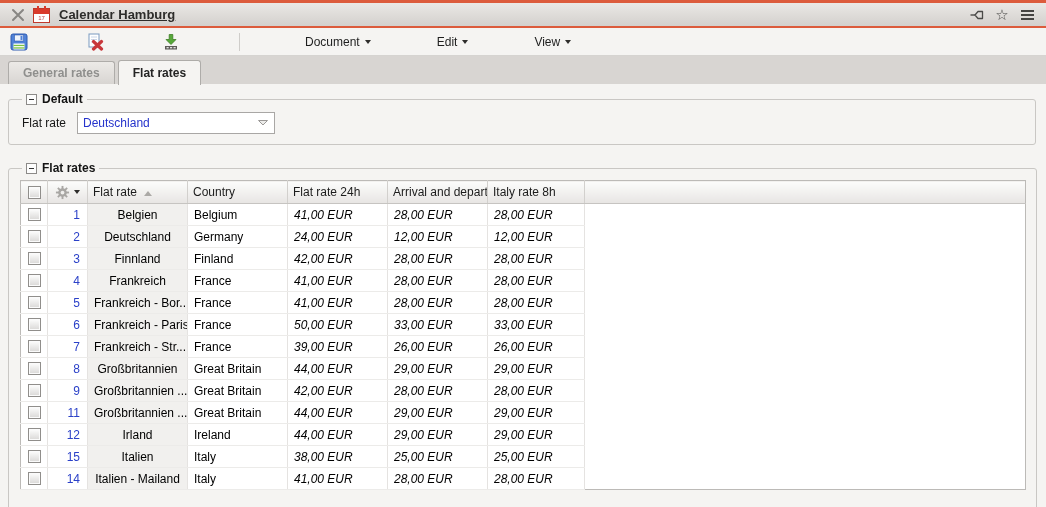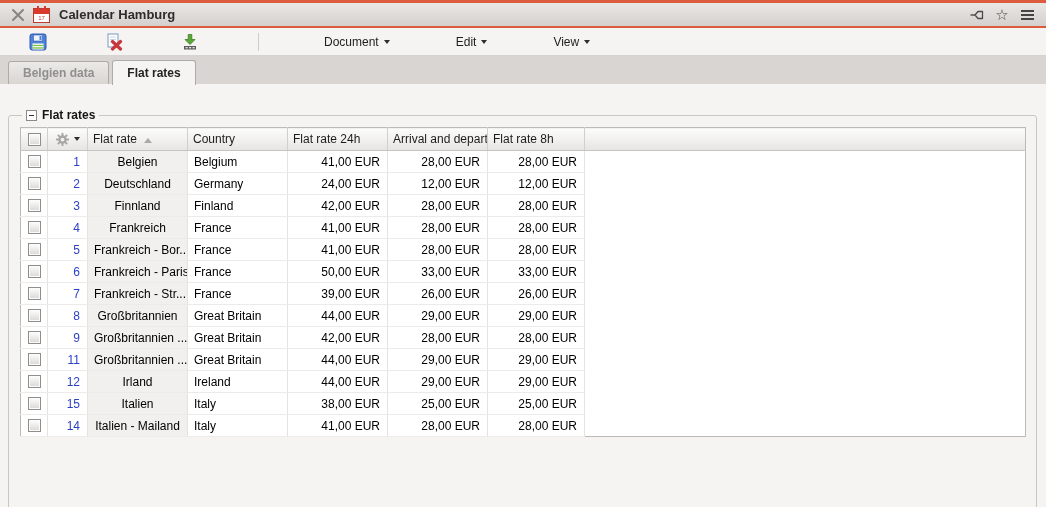--- a/index.html
+++ b/index.html
@@ -9,30 +9,30 @@
 
   
   .titlebar{height:28px;box-sizing:border-box;border-top:3px solid #dc5b3c;border-bottom:2px solid #dc5b3c;
             background:linear-gradient(#eae8e5,#d3d0cd);display:flex;align-items:center;padding:0 10px;gap:7px;flex:0 0 auto;}
   .close-x{display:flex;align-items:center;justify-content:center;width:16px;height:16px;cursor:pointer;}
   .cal-icon{width:17px;height:15px;border:1px solid #c0392b;background:#fff;position:relative;box-sizing:border-box;margin-top:1px;}
   .cal-icon .cal-top{position:absolute;left:0;top:0;right:0;height:5px;background:#d93a2b;}
   .cal-icon .cal-tab1,.cal-icon .cal-tab2{position:absolute;top:-3px;width:2px;height:3px;background:#d93a2b;}
   .cal-icon .cal-tab1{left:3px;} .cal-icon .cal-tab2{right:3px;}
   .cal-icon .cal-day{position:absolute;left:0;right:0;top:5px;bottom:0;font-size:6px;line-height:8px;text-align:center;color:#b44;}
-  .title-text{font-weight:bold;font-size:13px;color:#2d2c2a;margin-left:2px;}
+  .title-text{font-weight:bold;font-size:13px;color:#2d2c2a;margin-left:2px;text-decoration:underline;}
   .titlebar-spacer{flex:1;}
   .tb-right-icon{display:flex;align-items:center;justify-content:center;width:18px;height:18px;cursor:pointer;color:#4a4a48;}
   .star-glyph{font-size:15px;line-height:15px;color:#4a4a48;}
   .burger{display:flex;flex-direction:column;gap:2px;}
   .burger i{display:block;width:13px;height:2px;background:#454442;}
 
   
   .toolbar{height:28px;box-sizing:border-box;background:#f5f4f2;border-bottom:1px solid #d6d4d1;
-           display:flex;align-items:center;padding:0 26px;flex:0 0 auto;gap:48px;}
+           display:flex;align-items:center;padding:0 7px;flex:0 0 auto;gap:48px;}
   .tool-btn{width:24px;height:22px;display:flex;align-items:center;justify-content:center;margin-right:4px;cursor:pointer;}
   .toolbar-sep{width:1px;height:18px;background:#cfcdca;margin:0 8px 0 4px;}
   .menu-item{padding:3px 9px;color:#1e1e1e;display:flex;align-items:center;gap:5px;cursor:pointer;}
   .caret-down{width:0;height:0;border-left:3.5px solid transparent;border-right:3.5px solid transparent;border-top:4px solid #2e2d2b;}
 
   
   .tabstrip{height:28px;box-sizing:border-box;background:#d8d5d2;display:flex;align-items:flex-end;padding-left:8px;flex:0 0 auto;}
   .tab{padding:0 14px;font-weight:bold;border:1px solid #aeaca9;border-bottom:none;
        border-radius:3px 3px 0 0;margin-right:3px;cursor:pointer;}
   .tab.inactive{height:22px;line-height:22px;background:linear-gradient(#eceae7,#d8d5d2);color:#8f8f8d;}
@@ -58,21 +58,21 @@
   .grid th{height:23px;box-sizing:border-box;background:linear-gradient(#fcfcfb,#e7e5e3);
            border-right:1px solid #d2d0cd;border-bottom:1px solid #c6c4c1;
            font-weight:normal;color:#1c1c1c;padding:0 5px;text-align:left;white-space:nowrap;overflow:hidden;cursor:pointer;}
   .grid th.center{text-align:left;}
   .grid th.filler{border-right:none;}
   .grid td{height:21px;box-sizing:content-box;border-bottom:1px solid #ecebe9;border-right:1px solid #e5e3e1;
            padding:0 6px;white-space:nowrap;overflow:hidden;background:#fff;color:#000;}
   .grid td.cell-cb,.grid th.cell-cb{padding:0;text-align:center;}
   .grid td.cell-num{text-align:right;color:#2b41c8;padding-right:7px;}
   .grid td.cell-flatrate{background:#f1f0ee;text-align:center;}
-  .grid td.money{text-align:right;padding-right:7px;}
+  .grid td.money{padding-right:7px;font-style:italic;}
   .grid td.filler{border-right:none;border-bottom:none;}
   .cb{width:13px;height:13px;box-sizing:border-box;border:1px solid #908e8b;
       background:linear-gradient(#fefefe,#d9d8d6);box-shadow:inset 0 0 0 1px #fbfbfb;margin:0 auto;cursor:pointer;}
   .gear-wrap{display:flex;align-items:center;justify-content:center;gap:4px;cursor:pointer;}
   .sort-asc{width:0;height:0;border-left:4px solid transparent;border-right:4px solid transparent;
             border-bottom:5px solid #aba9a6;display:inline-block;margin-left:7px;}
 </style>
 </head>
 <body>
 
@@ -146,26 +146,43 @@
       <span>Edit</span>
       <span class="caret-down"></span>
     </span>
     <span class="menu-item">
       <span>View</span>
       <span class="caret-down"></span>
     </span>
   </div>
 
   <div class="tabstrip">
-    <div class="tab inactive">Belgien data</div>
+    <div class="tab inactive">General rates</div>
     <div class="tab active">Flat rates</div>
   </div>
 
   <div class="content">
 
+    <fieldset class="default-section">
+      <legend>
+        <span class="collapse-box"></span>
+        <span>Default</span>
+      </legend>
+      <div class="default-row">
+        <span class="field-label">Flat rate</span>
+        <div class="combobox">
+          <span class="combobox-value">Deutschland</span>
+          <span class="combobox-trigger">
+            <svg width="12" height="8" viewBox="0 0 12 8">
+                <path d="M1.5 1.5 L10.5 1.5 L6 6 Z" fill="#ececea" stroke="#9a9896" stroke-width="1" stroke-linejoin="round"></path>
+              </svg>
+          </span>
+        </div>
+      </div>
+    </fieldset>
 
     <fieldset class="rates-section">
       <legend>
         <span class="collapse-box"></span>
         <span>Flat rates</span>
       </legend>
 
       <table class="grid">
         <colgroup>
           <col style="width:27px">
@@ -196,21 +213,21 @@
                 </svg>
                 <span class="caret-down"></span>
               </span>
             </th>
             <th>
               <span>Flat rate</span><span class="sort-asc"></span>
             </th>
             <th>Country</th>
             <th class="center">Flat rate 24h</th>
             <th>Arrival and departu</th>
-            <th class="center">Flat rate 8h</th>
+            <th class="center">Italy rate 8h</th>
             <th class="filler"></th>
           </tr>
         </thead>
         <tbody>
             <tr>
     <td class="cell-cb">
       <div class="cb"></div>
     </td>
     <td class="cell-num">1</td>
     <td class="cell-flatrate">Belgien</td>

